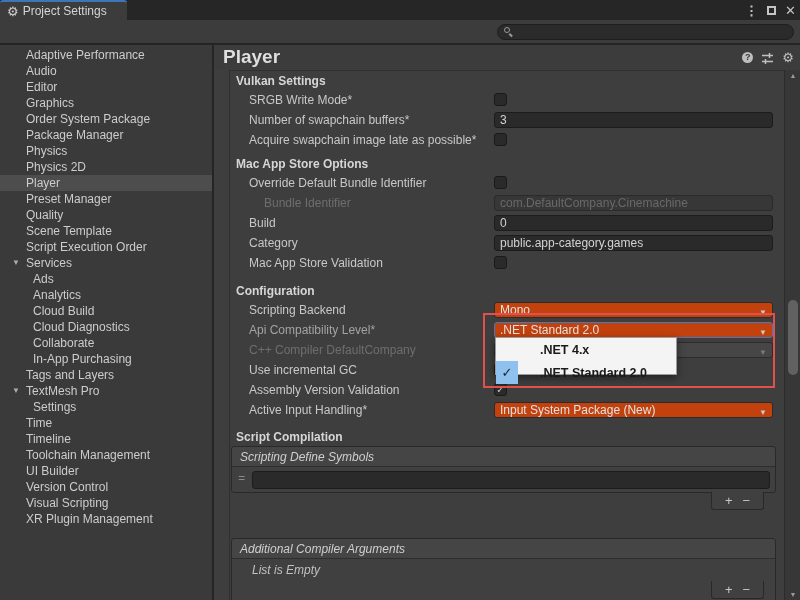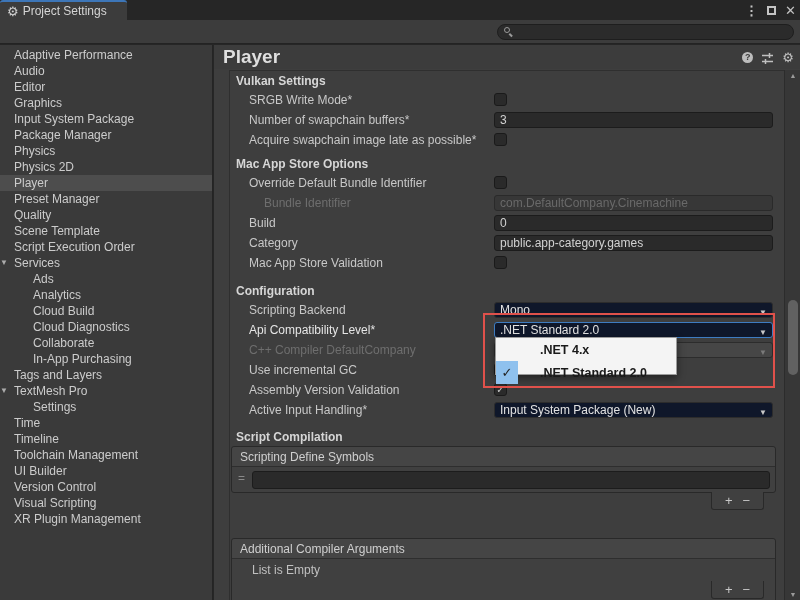--- a/index.html
+++ b/index.html
@@ -24,21 +24,21 @@
     border-bottom:1px solid #232323; }
   .search { position:absolute; left:497px; top:4px; width:297px; height:16px; background:#2B2B2B;
     border:1px solid #1E1E1E; border-radius:8px; display:flex; align-items:center; padding-left:6px; }
   .magwrap { width:10px; height:10px; position:relative; display:inline-block; }
   .magwrap .lens { position:absolute; left:0; top:0; width:6px; height:6px; border:1.5px solid #9A9A9A; border-radius:50%; }
   .magwrap .tail { position:absolute; left:6px; top:6px; width:4px; height:1.5px; background:#9A9A9A; transform:rotate(45deg); transform-origin:0 0; }
 
   
   .sidebar { position:absolute; left:0; top:45px; width:213px; height:555px; background:#3A3A3A;
     border-right:1px solid #242424; padding-top:2px; }
-  .side-item { height:16px; line-height:16px; padding-left:0; white-space:nowrap; color:#CCCCCC; cursor:default; }
+  .side-item { height:16px; line-height:16px; padding-left:12px; white-space:nowrap; color:#CCCCCC; cursor:default; }
   .side-item.selected { background:#4D4D4D; }
   .side-item.ind1 { padding-left:19px; }
   .side-item .tri { display:inline-block; width:14px; font-size:8px; color:#ABABAB; vertical-align:top; }
 
   
   .main { position:absolute; left:214px; top:45px; width:586px; height:555px; background:#3E3E3E; }
   .mainhead { position:absolute; left:0; top:0; width:100%; height:24px; background:#3C3C3C; }
   .ptitle { position:absolute; left:9px; top:1px; font-size:19px; font-weight:bold; color:#DFDFDF; }
   .hicons { position:absolute; right:6px; top:6px; display:flex; gap:8px; align-items:center; }
   .helpicon { width:11px; height:11px; background:#BDBDBD; border-radius:50%; color:#3A3A3A;
@@ -49,37 +49,37 @@
   .content { position:absolute; left:15px; top:25px; width:556px; height:530px;
     border-left:1px solid #2F2F2F; border-top:1px solid #2F2F2F; background:#3E3E3E; overflow:hidden; }
 
   .sec { position:absolute; left:0; width:546px; }
   #sec0 { top:1px; } #sec1 { top:84px; } #sec2 { top:211px; }
   .sec-h { height:18px; line-height:18px; padding-left:6px; font-weight:bold; color:#D6D6D6; }
   .row { position:relative; height:20px; }
   .row .lbl { position:absolute; left:19px; top:3px; color:#C8C8C8; white-space:nowrap; }
   .row .lbl.ind { left:34px;text-align:right; }
   .row .lbl.dis { color:#6E6E6E; }
-  .row .lbl.accent { color:#e5e5e5; }
+  .row .lbl.accent { color:#a3a3a3; }
   .row .cb { position:absolute; left:264px; top:3px; width:13px; height:13px; background:#2A2A2A;
     border:1px solid #1A1A1A; border-radius:3px; color:#C8C8C8; font-size:10px; line-height:12px; text-align:center; }
   .row .tf { position:absolute; left:264px; top:2px; width:279px; height:16px; background:#2A2A2A;
     border:1px solid #1C1C1C; border-radius:3px; padding:0 5px; line-height:14px; color:#D2D2D2; white-space:nowrap; overflow:hidden; }
   .row .tf.dis { background:#373737; color:#696969; border-color:#2A2A2A; }
-  .row .dd { position:absolute; left:264px; top:2px; width:279px; height:16px; background:#0f172a;
+  .row .dd { position:absolute; left:264px; top:2px; width:279px; height:16px; background:#c2410c;
     border:1px solid #2C2C2C; border-radius:3px; padding:0 5px; line-height:14px; color:#E2E2E2; white-space:nowrap; }
   .row .dd .arr { position:absolute; right:5px; top:3px; font-size:8px; color:#C8C8C8; }
   .row .dd.foc { border-color:#3E7CC1; }
   .row .dd.dis { background:#464646; color:#6E6E6E; }
   .row .dd.dis .arr { color:#7A7A7A; }
 
   
   .sc-h { position:absolute; left:0; top:357px; height:18px; line-height:18px; padding-left:6px;
     font-weight:bold; color:#D6D6D6; }
-  .listbox { position:absolute; left:1px; width:545px; background:#404040; border:1px solid #292929; border-radius:3px; }
+  .listbox { position:absolute; left:1px; width:545px; background:#404040; border:1px solid #292929; border-radius:3px;font-style:italic; }
   #defbox { top:375px; height:47px; }
   .lb-head { height:20px; line-height:20px; padding-left:8px; background:#454545;
     border-bottom:1px solid #2E2E2E; color:#CFCFCF; border-radius:3px 3px 0 0; }
   .lb-row { position:relative; height:26px; }
   .handle { position:absolute; left:6px; top:4px; color:#8A8A8A; font-size:12px; }
   .lb-field { position:absolute; left:20px; top:4px; width:518px; height:18px; background:#2A2A2A;
     border:1px solid #1C1C1C; border-radius:3px; }
   .pm-footer { position:absolute; width:53px; height:18px; background:#404040; border:1px solid #292929;
     border-top:none; border-radius:0 0 3px 3px; display:flex; align-items:center; justify-content:center; gap:10px; }
   #footer1 { left:481px; top:421px; }
@@ -136,21 +136,21 @@
           <span class="tail"></span>
         </span>
     </div>
   </div>
 
   <div class="sidebar" id="sidebar">
       <div class="side-item"><span class="tri"></span><span>Adaptive Performance</span></div>
       <div class="side-item"><span class="tri"></span><span>Audio</span></div>
       <div class="side-item"><span class="tri"></span><span>Editor</span></div>
       <div class="side-item"><span class="tri"></span><span>Graphics</span></div>
-      <div class="side-item"><span class="tri"></span><span>Input System Package</span></div>
+      <div class="side-item"><span class="tri"></span><span>Order System Package</span></div>
       <div class="side-item"><span class="tri"></span><span>Package Manager</span></div>
       <div class="side-item"><span class="tri"></span><span>Physics</span></div>
       <div class="side-item"><span class="tri"></span><span>Physics 2D</span></div>
       <div class="side-item selected"><span class="tri"></span><span>Player</span></div>
       <div class="side-item"><span class="tri"></span><span>Preset Manager</span></div>
       <div class="side-item"><span class="tri"></span><span>Quality</span></div>
       <div class="side-item"><span class="tri"></span><span>Scene Template</span></div>
       <div class="side-item"><span class="tri"></span><span>Script Execution Order</span></div>
       <div class="side-item"><span class="tri">▼</span><span>Services</span></div>
       <div class="side-item ind1"><span class="tri"></span><span>Ads</span></div>

